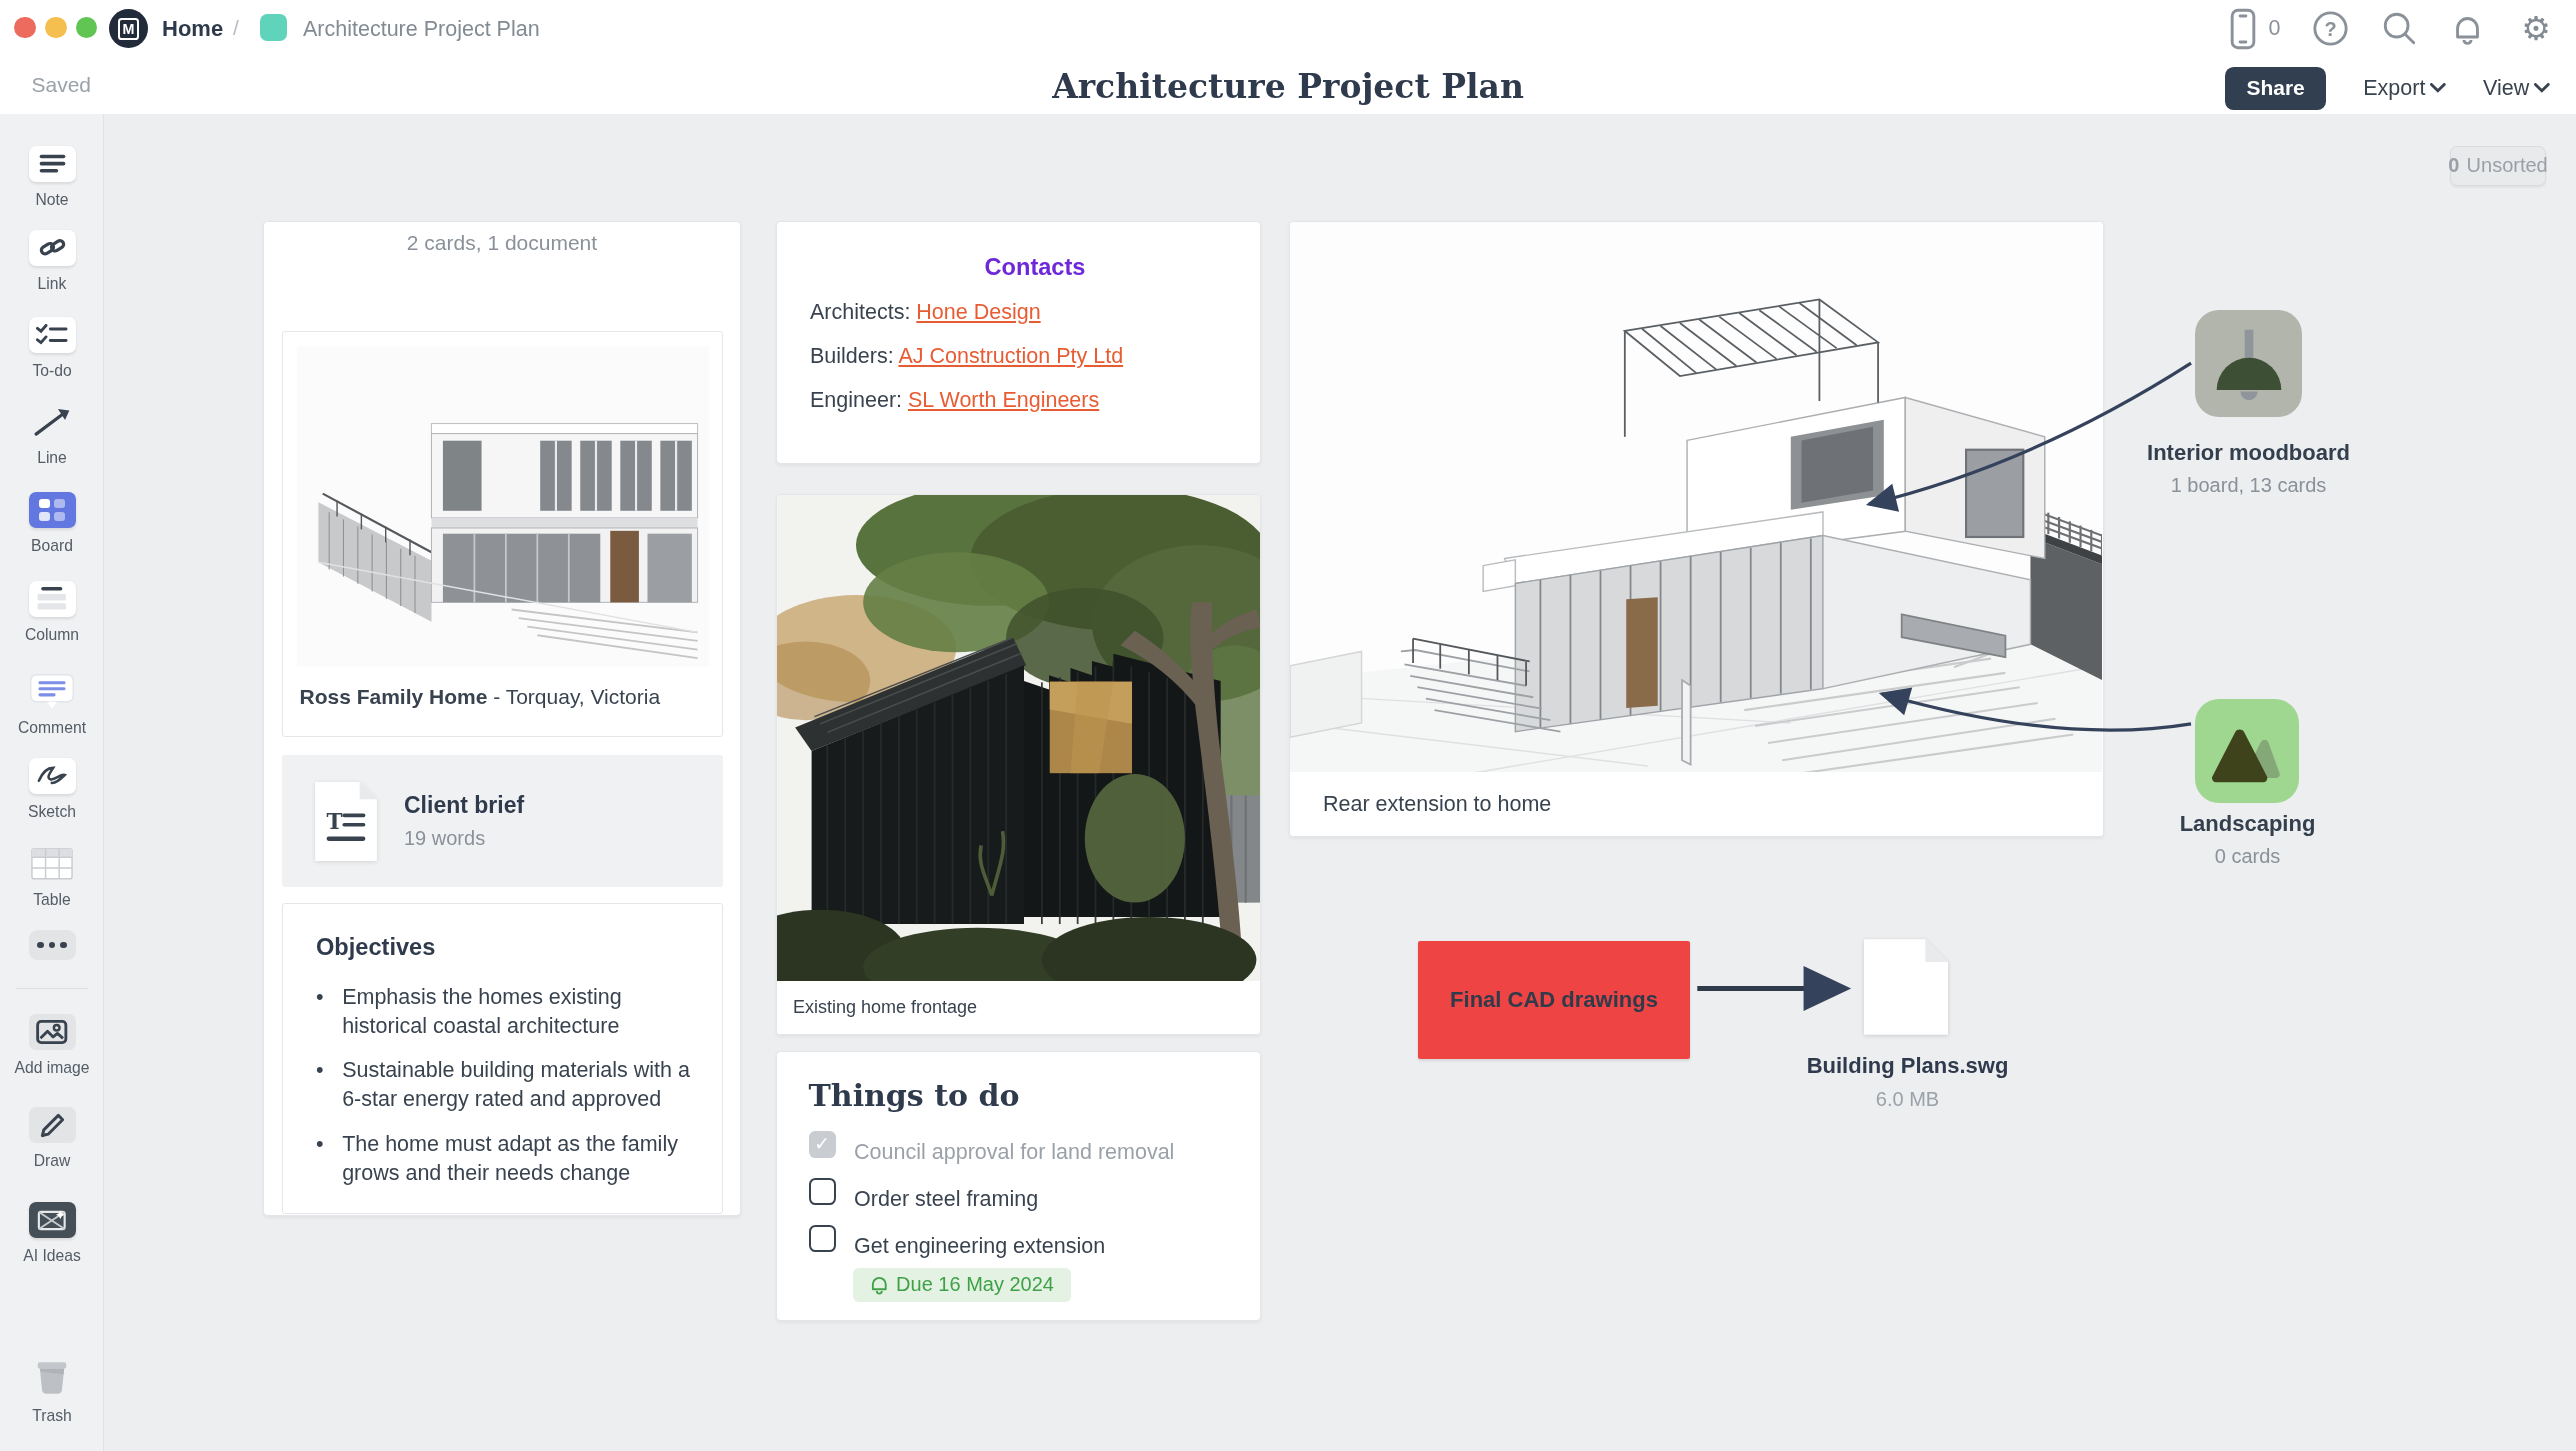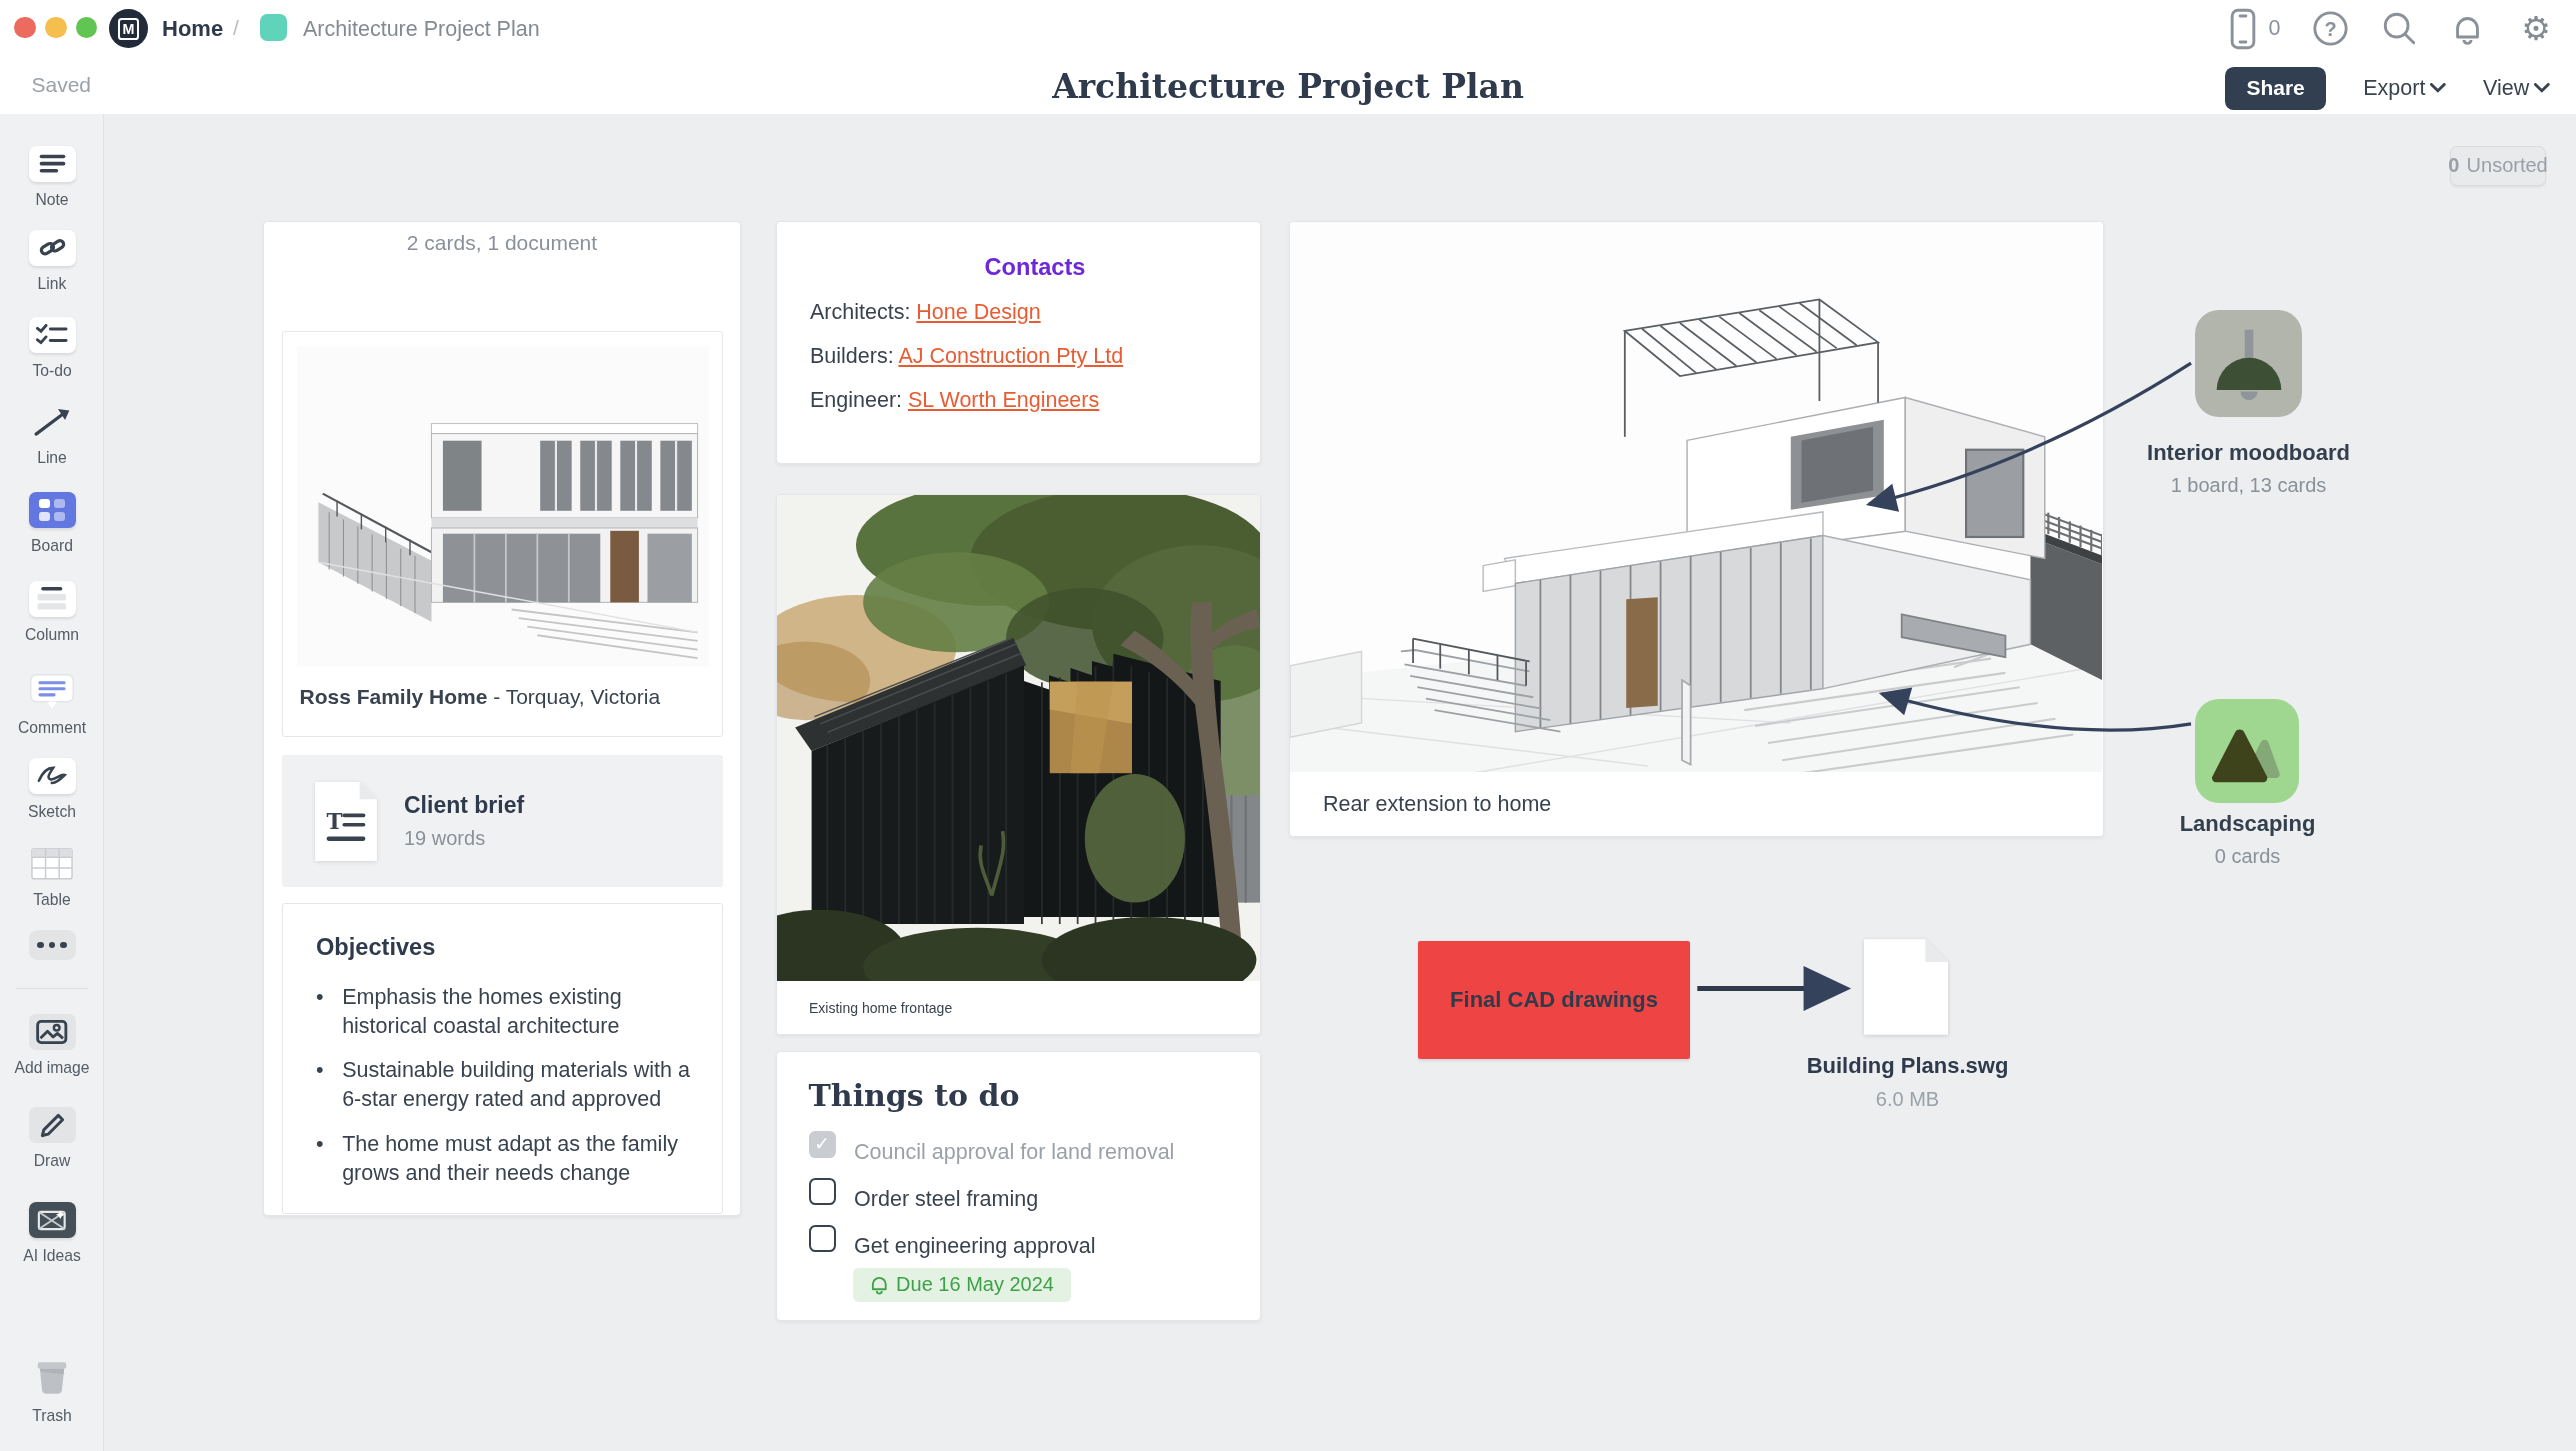--- a/index.html
+++ b/index.html
@@ -75,21 +75,21 @@
   
   .contacts { left:776px; top:107px; width:485px; height:243px; padding:31.5px 0 0 33px; }
   .contacts-title { font-size:23.6px; font-weight:bold; color:#6d28d9;text-align:center; }
   .contact-row { margin-top:19.3px; font-size:21.5px; color:#39434F; }
   .contact-row a { color:#E85C33; text-decoration:underline; }
 
   
   .frontage { left:776px; top:380px; width:485px; height:541px; overflow:hidden; }
   .frontage svg { display:block; }
   .caption-bar { position:absolute; left:0; bottom:0; width:100%; background:#fff; display:flex; align-items:center; }
-  .frontage .caption-bar { height:53px; padding-left:32px; font-size:14px; color:#39434F;margin-top:40px; }
+  .frontage .caption-bar { height:53px; padding-left:16px; font-size:18px; color:#39434F;margin-top:40px; }
 
   
   .todo { left:776px; top:937px; width:485px; height:270px; padding:26px 0 0 31.5px; }
   .todo-title { font-family:"DejaVu Serif","Liberation Serif",serif; font-weight:bold; font-size:30px; color:#2F3B4D; }
   .todo-item { display:flex; align-items:center; gap:18.6px; margin-top:15.7px; height:31.5px; }
   .cbox { width:27px; height:27px; border-radius:6.4px; flex:0 0 auto; }
   .cbox.unchecked { background:#fff; border:2.1px solid #39434F; }
   .cbox.checked { background:#C9CDD2; display:flex; align-items:center; justify-content:center; color:#fff; font-size:18.6px; font-weight:bold; }
   .todo-text { font-size:21.5px; color:#39434F;margin-top:16px; }
   .todo-text.done { color:#9BA1A8; }
@@ -536,21 +536,21 @@
             <span>✓</span>
           </span>
         <span class="todo-text done">Council approval for land removal</span>
       </div>
       <div class="todo-item">
         <span class="cbox unchecked"></span>
         <span class="todo-text">Order steel framing</span>
       </div>
       <div class="todo-item">
         <span class="cbox unchecked"></span>
-        <span class="todo-text">Get engineering approval</span>
+        <span class="todo-text">Get engineering extension</span>
       </div>
       <div class="due-pill">
         <svg width="18.6" height="20" viewBox="0 0 26 28">
             <path d="M4 20 L4 13 a9 9 0 0 1 18 0 L22 20 Z" fill="none" stroke="#3FA147" stroke-width="2.6" stroke-linejoin="round"></path>
             <path d="M9.5 22.5 a3.5 3.5 0 0 0 7 0" fill="none" stroke="#3FA147" stroke-width="2.6"></path>
           </svg>
         <span>Due 16 May 2024</span>
       </div>
     </div>
 

